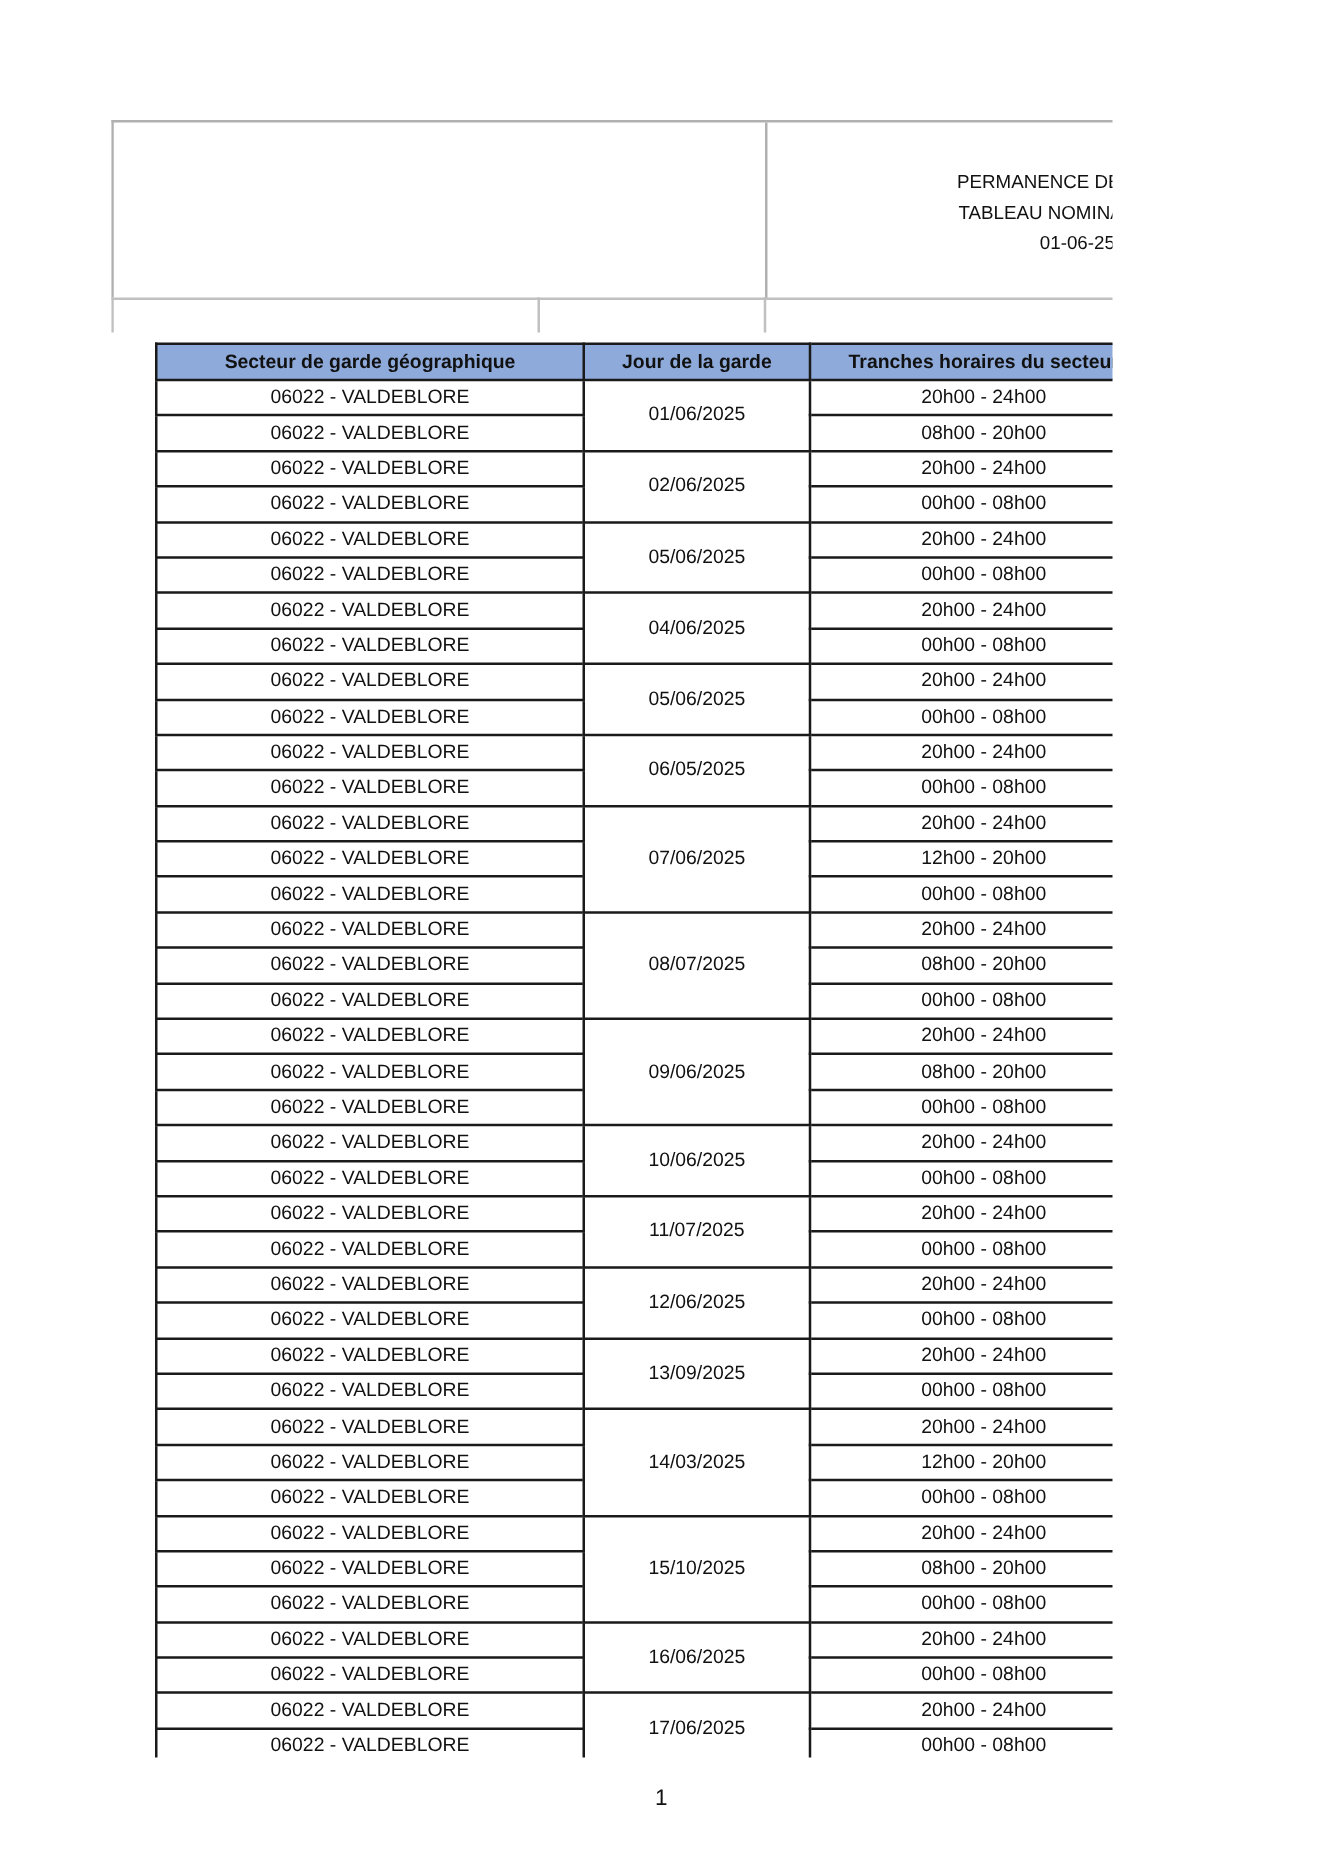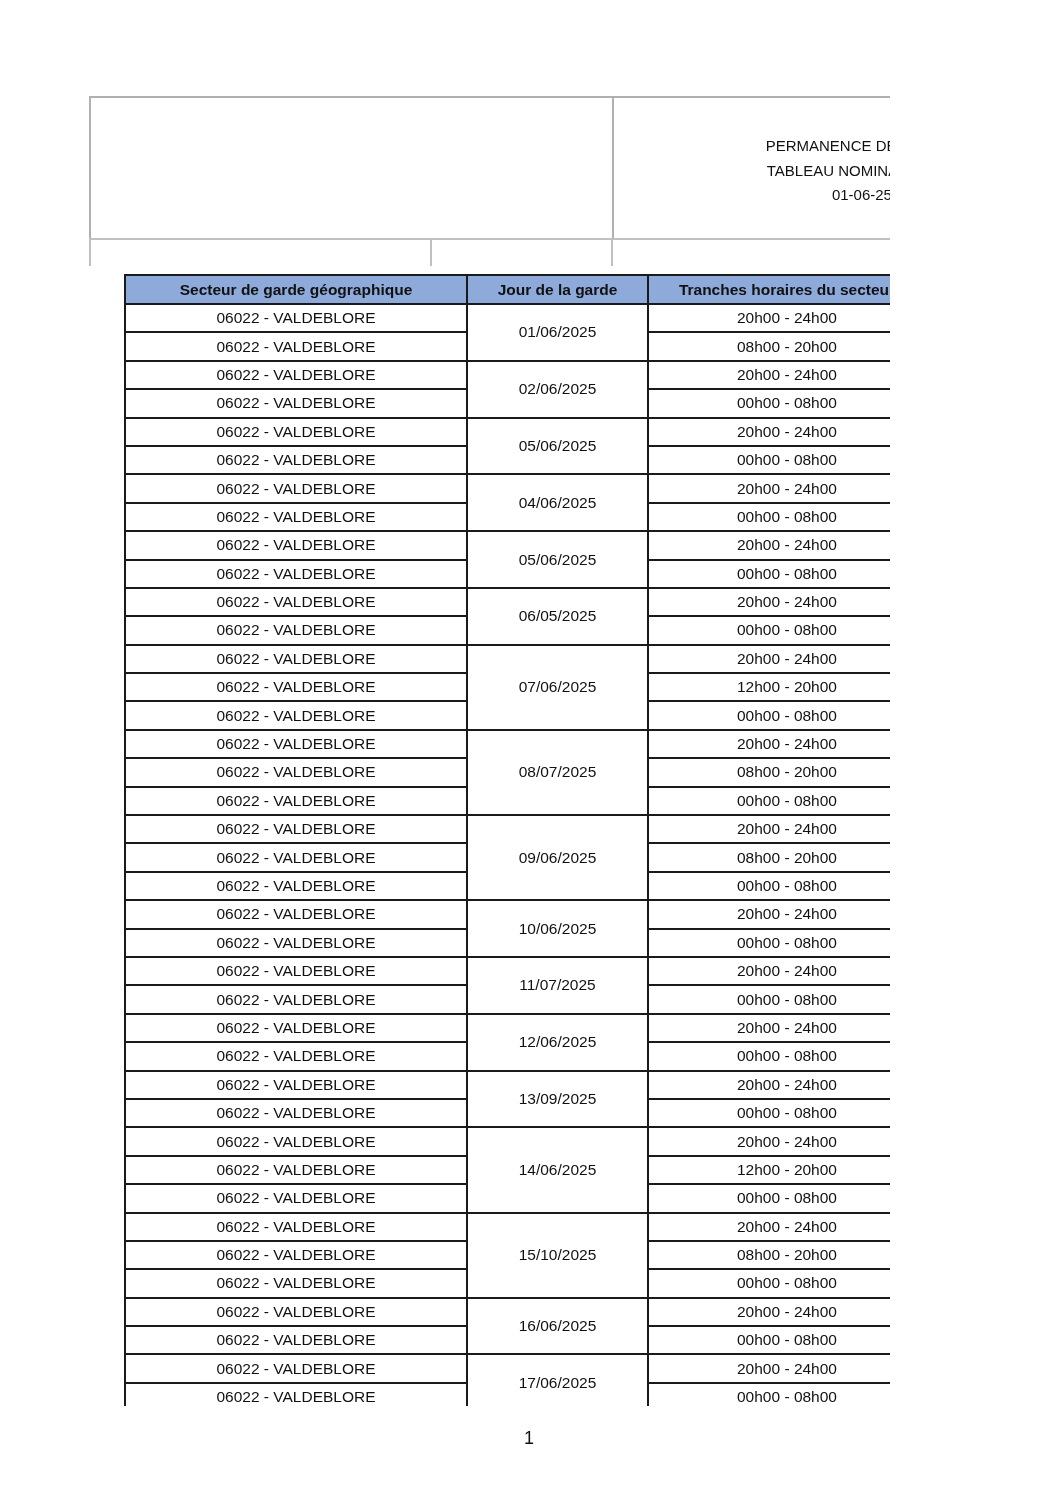--- a/index.html
+++ b/index.html
@@ -180,21 +180,21 @@
             <td>06022 - VALDEBLORE</td>
             <td class="day" rowspan="2">13/09/2025</td>
             <td>20h00 - 24h00</td>
           </tr>
           <tr>
             <td>06022 - VALDEBLORE</td>
             <td>00h00 - 08h00</td>
           </tr>
           <tr>
             <td>06022 - VALDEBLORE</td>
-            <td class="day" rowspan="3">14/06/2025</td>
+            <td class="day" rowspan="3">14/03/2025</td>
             <td>20h00 - 24h00</td>
           </tr>
           <tr>
             <td>06022 - VALDEBLORE</td>
             <td>12h00 - 20h00</td>
           </tr>
           <tr>
             <td>06022 - VALDEBLORE</td>
             <td>00h00 - 08h00</td>
           </tr>

